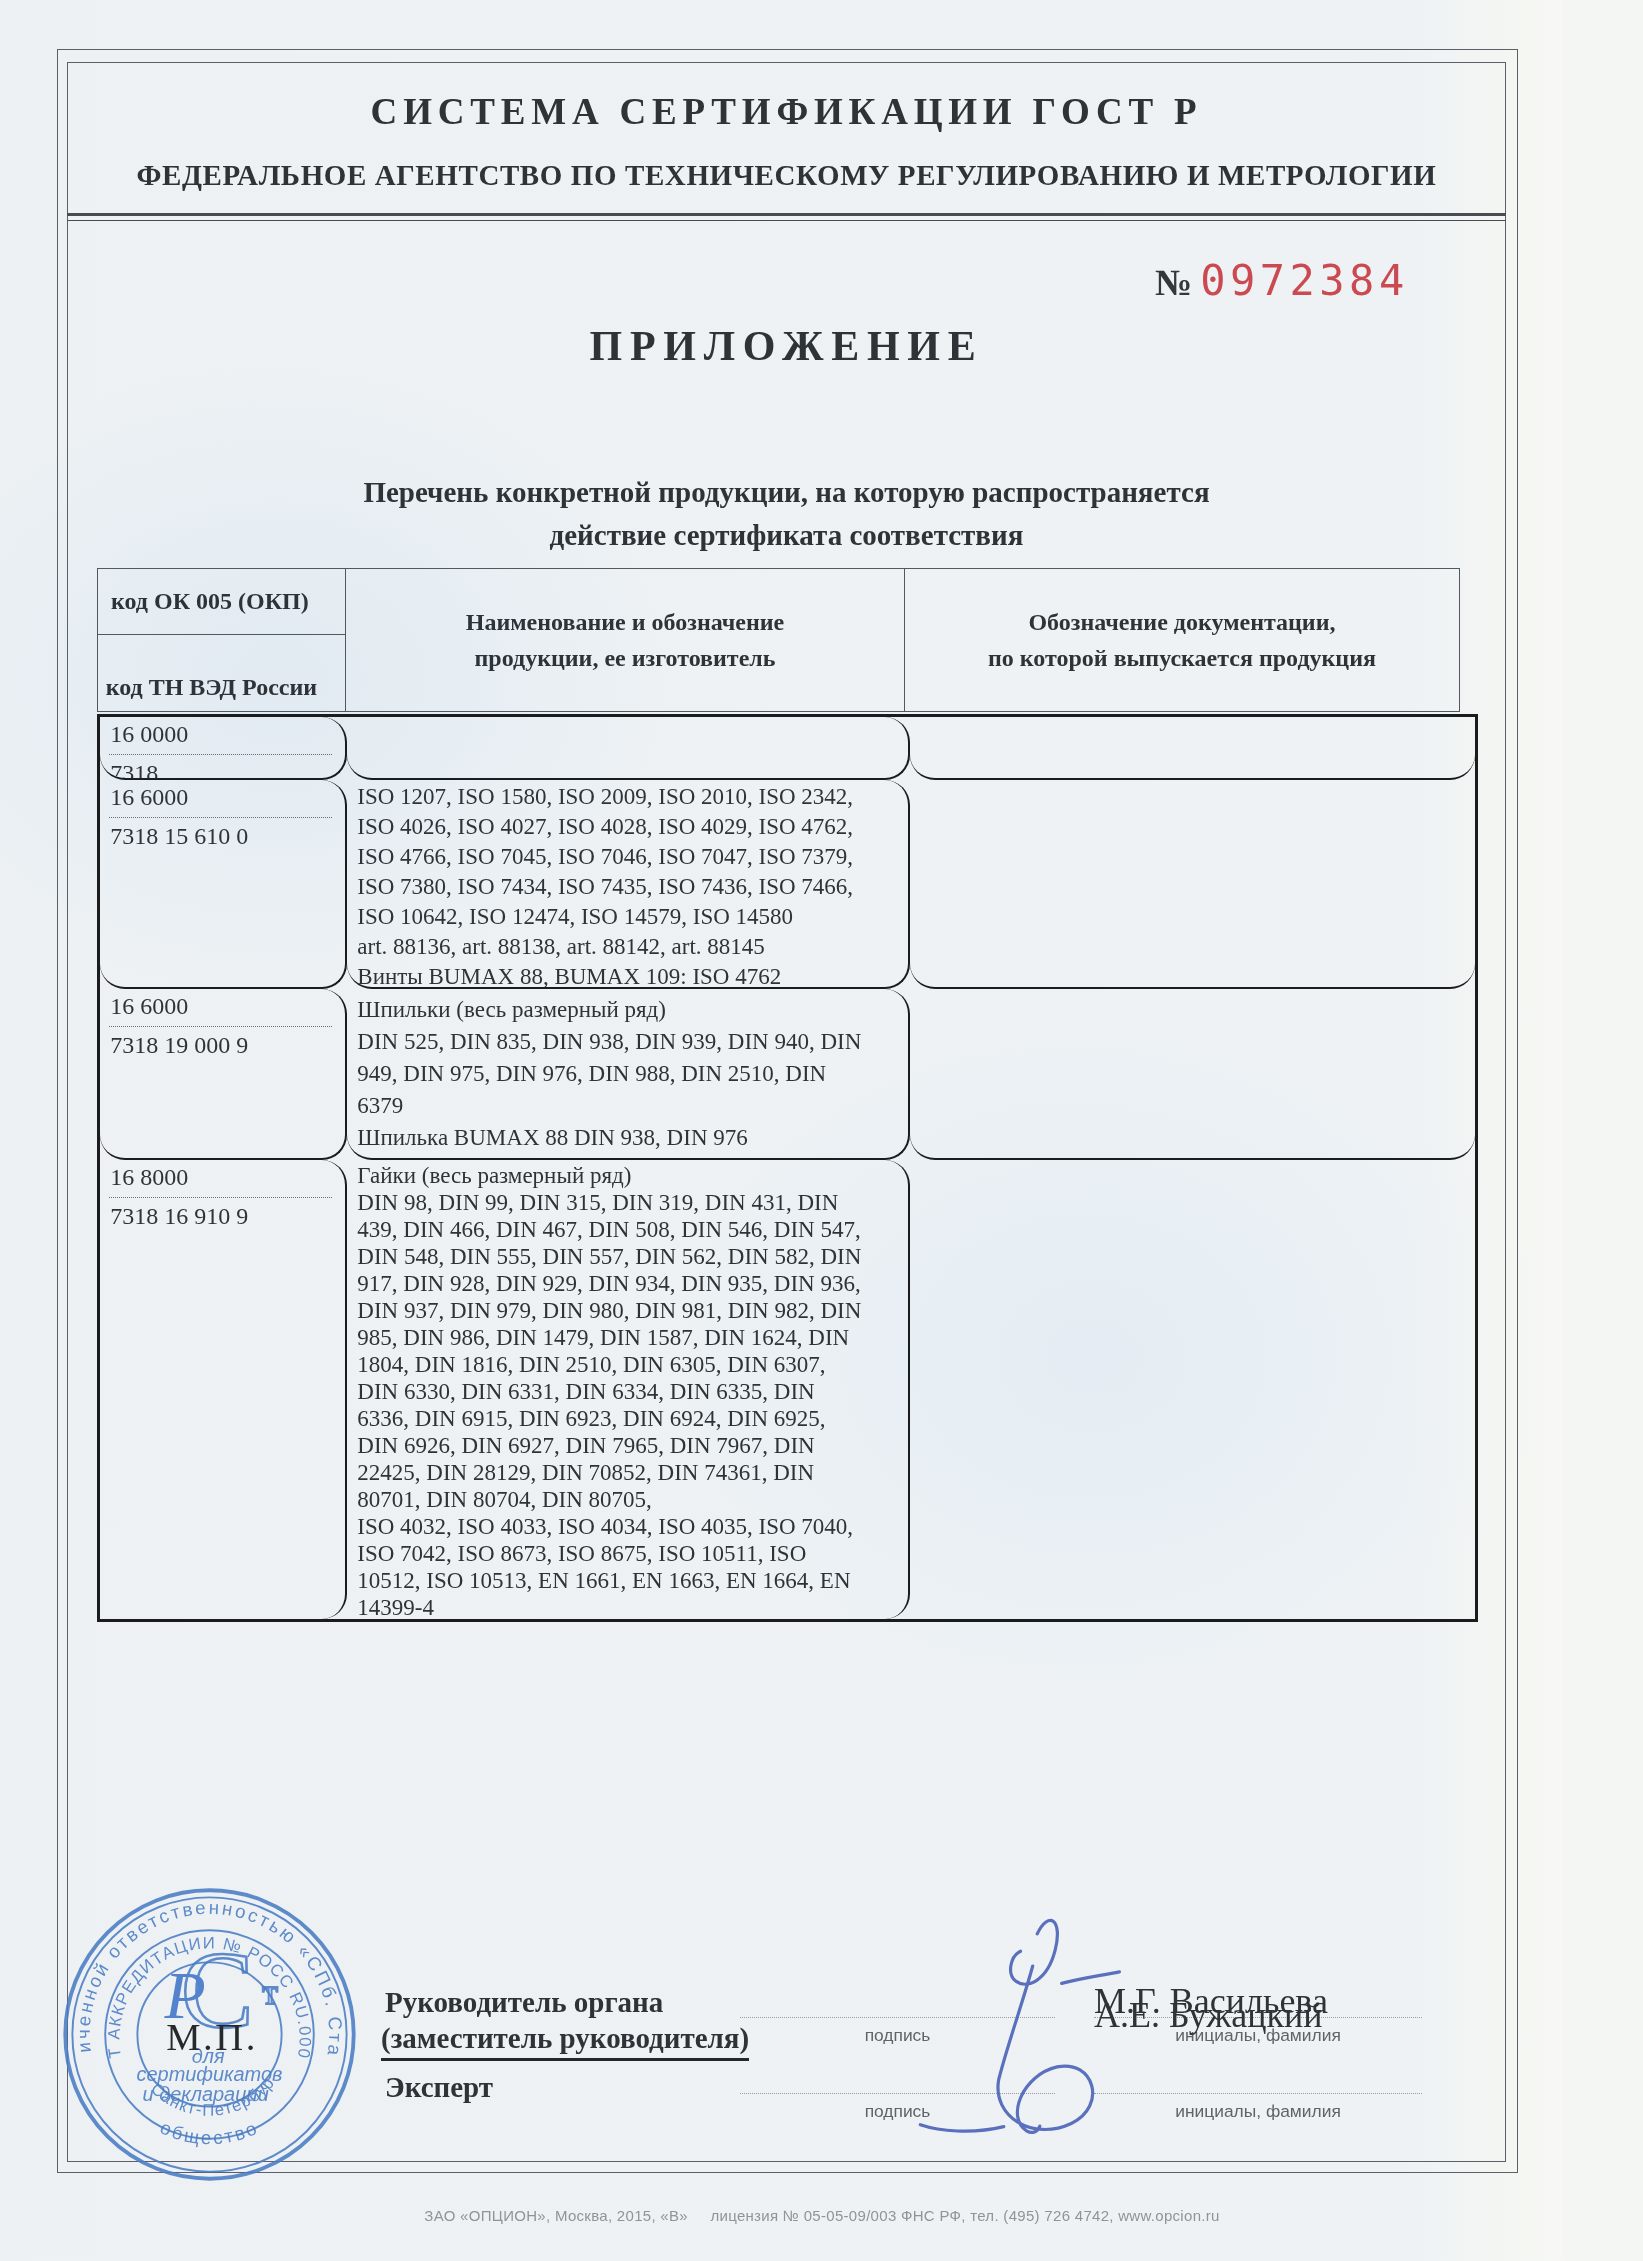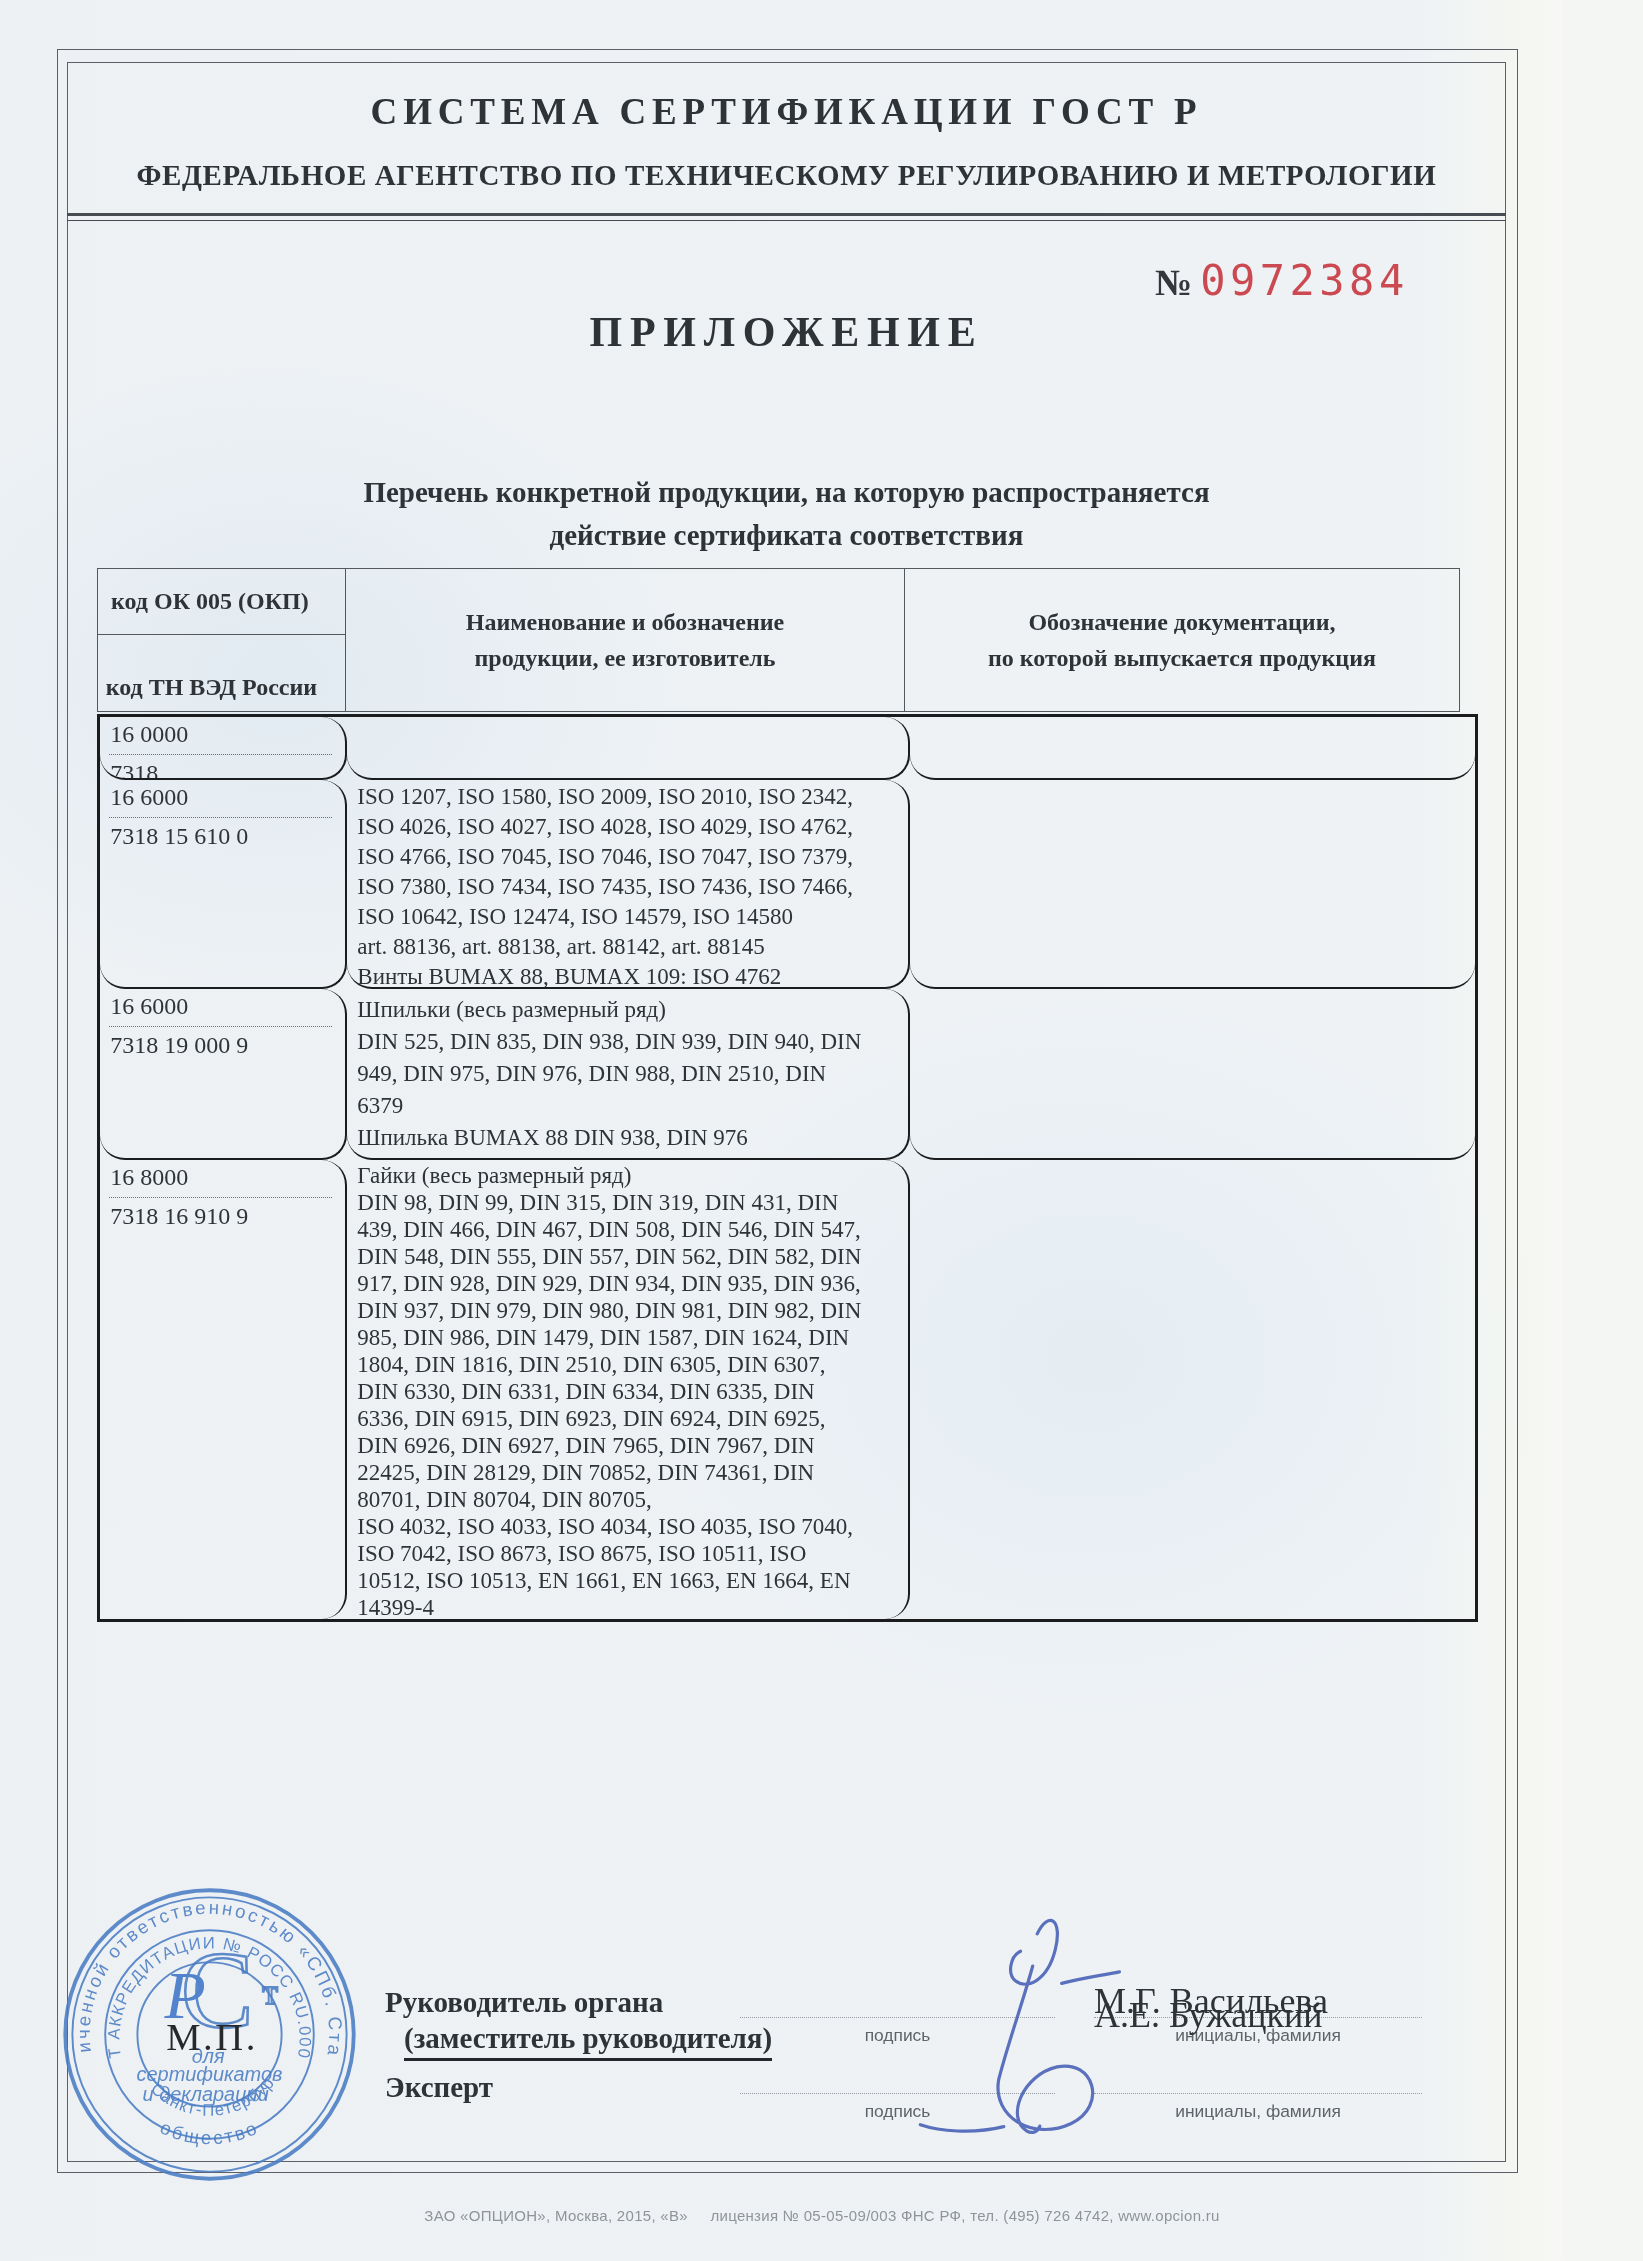--- a/index.html
+++ b/index.html
@@ -14,21 +14,21 @@
   }
   .abs{position:absolute;}
   .center-wrap{left:67px;width:1439px;text-align:center;}
   .frame{border:1.9px solid #5a6065;}
   .double-rule{left:67px;width:1439px;height:8.4px;border-top:3.2px solid #464c52;border-bottom:1.9px solid #464c52;}
   .t1{top:90px;font-size:37px;font-weight:bold;letter-spacing:5.8px;}
   .t2{top:159px;font-size:29px;font-weight:bold;letter-spacing:0.6px;}
   .numline{top:256px;left:1155px;display:flex;align-items:baseline;}
   .numsign{font-size:37px;font-weight:bold;color:#34383c;}
   .numdigits{font-family:"DejaVu Sans Mono","Liberation Mono",monospace;font-size:42px;color:#cb4950;letter-spacing:4.5px;margin-left:8px;}
-  .apptitle{top:308px;font-size:42px;font-weight:bold;letter-spacing:7.7px;}
+  .apptitle{top:322px;font-size:42px;font-weight:bold;letter-spacing:7.7px;}
   .certline{top:400px;font-size:29px;font-weight:bold;}
   .certnum{border-bottom:1.9px solid #5c6166;padding:0 9px 3.9px 9px;}
   .scope1{top:476px;font-size:29px;font-weight:bold;}
   .scope2{top:519px;font-size:29px;font-weight:bold;}
 
   .headerbox{left:97px;top:568px;width:1363px;height:144px;border:1.9px solid #53585d;display:grid;grid-template-columns:248px 559px 1fr;}
   .hb-c1{border-right:1.9px solid #53585d;display:grid;grid-template-rows:66px 1fr;}
   .hb-c1-top{border-bottom:1.3px solid #53585d;display:flex;align-items:center;padding-left:13px;font-size:24px;font-weight:600;}
   .hb-c1-bot{display:flex;align-items:flex-end;padding:0 0 10.3px 7.7px;font-size:24px;font-weight:600;}
   .hb-c2{border-right:1.9px solid #53585d;display:flex;align-items:center;justify-content:center;text-align:center;font-size:24px;font-weight:600;line-height:36px;white-space:pre-line;}
@@ -40,21 +40,21 @@
   .b-b{border-bottom:2.6px solid #1a1c1e;}
   .code-wrap{padding:1.3px 0 0 9px;font-size:24px;}
   .code1{display:block;border-bottom:1.9px dotted #676d72;padding:2.6px 0 5.8px 1.3px;margin-right:13px;}
   .code2{display:block;padding:5.8px 0 0 1.3px;}
   .prod{font-size:23px;padding:1.9px 10.3px;white-space:pre-line;}
   .lh46{line-height:30px;}
   .lh49{line-height:32px;padding-top:4.5px;}
   .lh42{line-height:27px;}
 
   .sig-label{font-size:29px;font-weight:bold;}
-  .sig-underl{border-bottom:3.9px solid #24282c;padding-bottom:2.6px;margin-left:23px;}
+  .sig-underl{border-bottom:3.9px solid #24282c;padding-bottom:2.6px;}
   .sigline{border-bottom:1.9px dotted #989ea3;height:0;}
   .sig-caption{font-size:17.4px;color:#5f646a;text-align:center;font-family:"Liberation Sans","DejaVu Sans",sans-serif;}
   .sig-name{font-size:36px;text-align:left;}
 
   .footer{left:0;width:1644px;top:2207px;text-align:center;font-family:"Liberation Sans","DejaVu Sans",sans-serif;font-size:15px;color:#8f949a;letter-spacing:0.3px;}
   .footer span{margin:0 9px;}
 
   .stamp-text{font-family:"Liberation Sans","DejaVu Sans",sans-serif;fill:#4a7cc4;}
   .stamp-ring-outer{font-size:29px;letter-spacing:4px;}
   .stamp-ring-inner{font-size:26px;letter-spacing:2px;}

